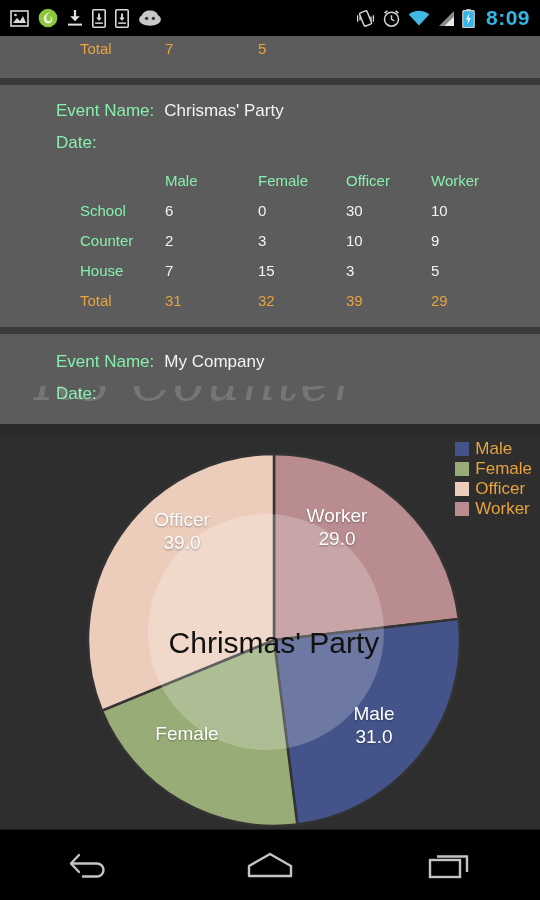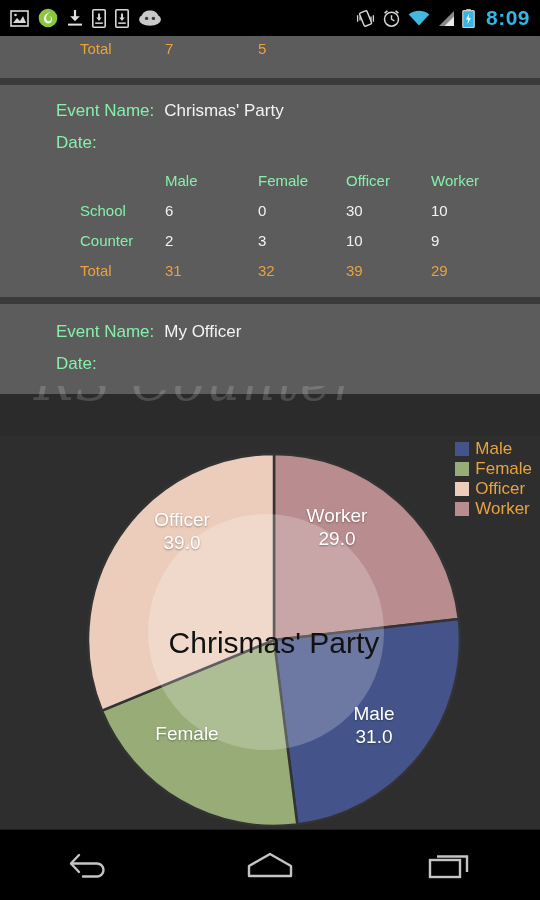--- a/index.html
+++ b/index.html
@@ -226,36 +226,43 @@
           <td class="c-4 val">10</td>
         </tr>
         <tr>
           <td class="c-name lbl">Counter</td>
           <td class="c-1 val">2</td>
           <td class="c-2 val">3</td>
           <td class="c-3 val">10</td>
           <td class="c-4 val">9</td>
         </tr>
         <tr>
+          <td class="c-name lbl">House</td>
+          <td class="c-1 val">7</td>
+          <td class="c-2 val">15</td>
+          <td class="c-3 val">3</td>
+          <td class="c-4 val">5</td>
+        </tr>
+        <tr>
           <td class="c-name total">Total</td>
           <td class="c-1 total">31</td>
           <td class="c-2 total">32</td>
           <td class="c-3 total">39</td>
           <td class="c-4 total">29</td>
         </tr>
       </tbody>
         </table>
     </div>
 
     <div class="divider"></div>
 
     <div class="panel" style="padding:12px 0 14px 0;">
       <div class="evt-row">
         <span class="lbl">Event Name:</span>
-        <span class="val">My Officer</span>
+        <span class="val">My Company</span>
       </div>
       <div class="evt-row">
         <span class="lbl">Date:</span>
       </div>
     </div>
   </div>
 
   <div style="position:absolute;left:0;top:386px;width:540px;height:60px;overflow:hidden;pointer-events:none;">
     <div class="watermark" style="top:-34px;">RS Counter</div>
   </div>

